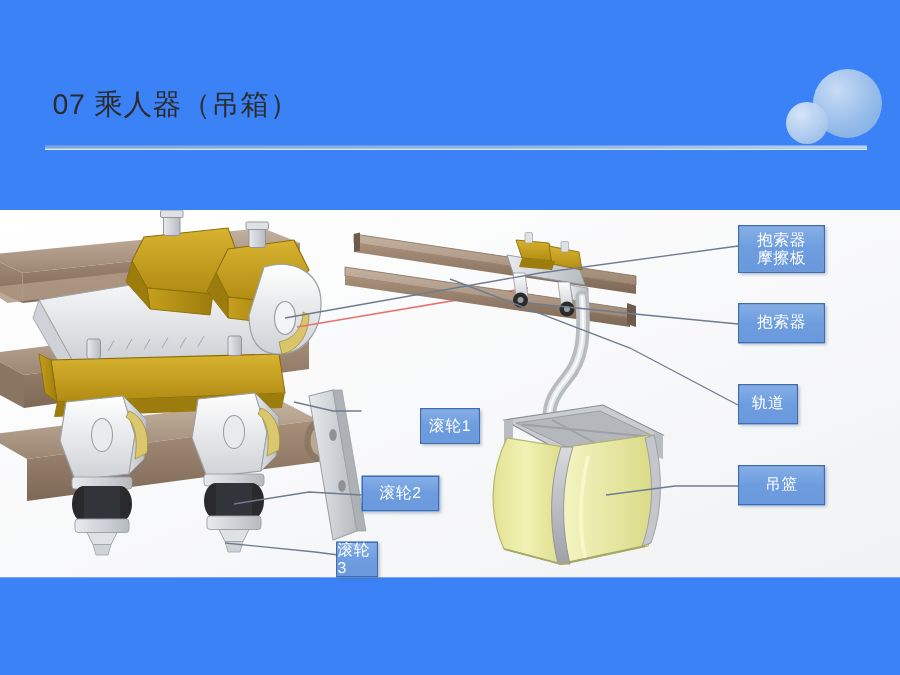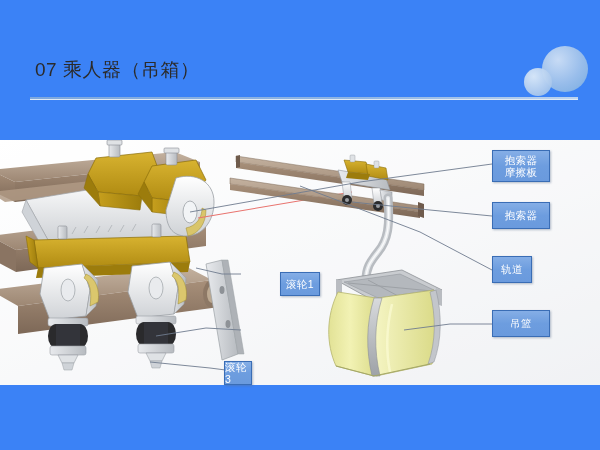--- a/index.html
+++ b/index.html
@@ -324,18 +324,21 @@
   </div>
 
   <div class="label" style="left:492px;top:310px;width:58px;height:27px;">
     <span>吊篮</span>
   </div>
 
   <div class="label" style="left:241px;top:272px;width:40px;height:24px;margin-left:39px;">
     <span>滚轮1</span>
   </div>
 
+  <div class="label" style="left:241px;top:317px;width:52px;height:24px;">
+    <span>滚轮2</span>
+  </div>
 
   <div class="label" style="left:224px;top:361px;width:28px;height:24px;">
     <span>滚轮3</span>
   </div>
 
 </div>
 
 </body></html>

